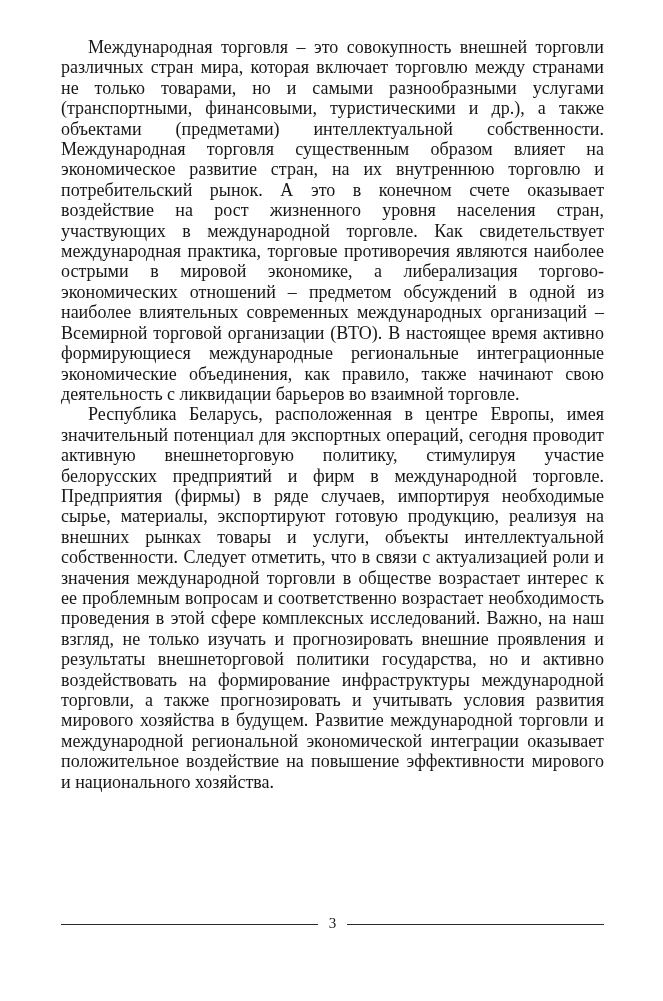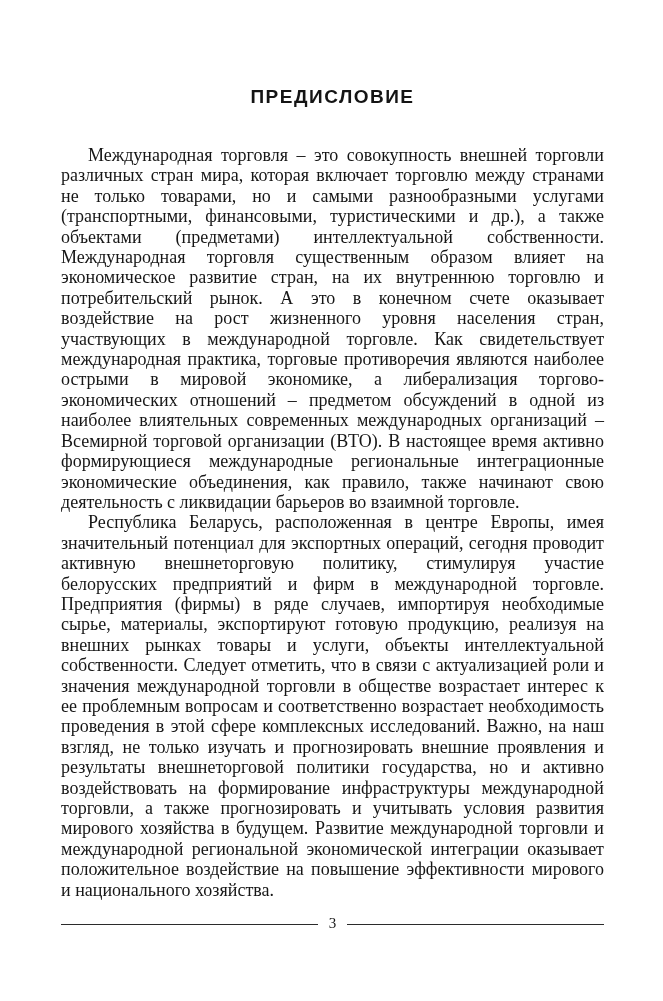--- a/index.html
+++ b/index.html
@@ -64,21 +64,20 @@
       color: #161616;
       line-height: 1;
       padding-bottom: 1px;
     }
   </style>
 </head>
 <body>
 
 <div class="page">
   <div class="content">
-    <h1 class="title">ПРЕДИСЛОВИЕ</h1>
     <div class="body-text">
       <p>Международная торговля – это совокупность внешней торговли различных стран мира, которая включает торговлю между странами не только товарами, но и самыми разнообразными услугами (транспортными, финансовыми, туристическими и др.), а также объектами (предметами) интеллектуальной собственности. Международная торговля существенным образом влияет на экономическое развитие стран, на их внутреннюю торговлю и потребительский рынок. А это в конечном счете оказывает воздействие на рост жизненного уровня населения стран, участвующих в международной торговле. Как свидетельствует международная практика, торговые противоречия являются наиболее острыми в мировой экономике, а либерализация торгово-экономических отношений – предметом обсуждений в одной из наиболее влиятельных современных международных организаций – Всемирной торговой организации (ВТО). В настоящее время активно формирующиеся международные региональные интеграционные экономические объединения, как правило, также начинают свою деятельность с ликвидации барьеров во взаимной торговле.</p>
       <p>Республика Беларусь, расположенная в центре Европы, имея значительный потенциал для экспортных операций, сегодня проводит активную внешнеторговую политику, стимулируя участие белорусских предприятий и фирм в международной торговле. Предприятия (фирмы) в ряде случаев, импортируя необходимые сырье, материалы, экспортируют готовую продукцию, реализуя на внешних рынках товары и услуги, объекты интеллектуальной собственности. Следует отметить, что в связи с актуализацией роли и значения международной торговли в обществе возрастает интерес к ее проблемным вопросам и соответственно возрастает необходимость проведения в этой сфере комплексных исследований. Важно, на наш взгляд, не только изучать и прогнозировать внешние проявления и результаты внешнеторговой политики государства, но и активно воздействовать на формирование инфраструктуры международной торговли, а также прогнозировать и учитывать условия развития мирового хозяйства в будущем. Развитие международной торговли и международной региональной экономической интеграции оказывает положительное воздействие на повышение эффективности мирового и национального хозяйства.</p>
     </div>
   </div>
   <div class="footer">
     <span class="rule"></span>
     <span class="page-number">3</span>
     <span class="rule"></span>
   </div>

